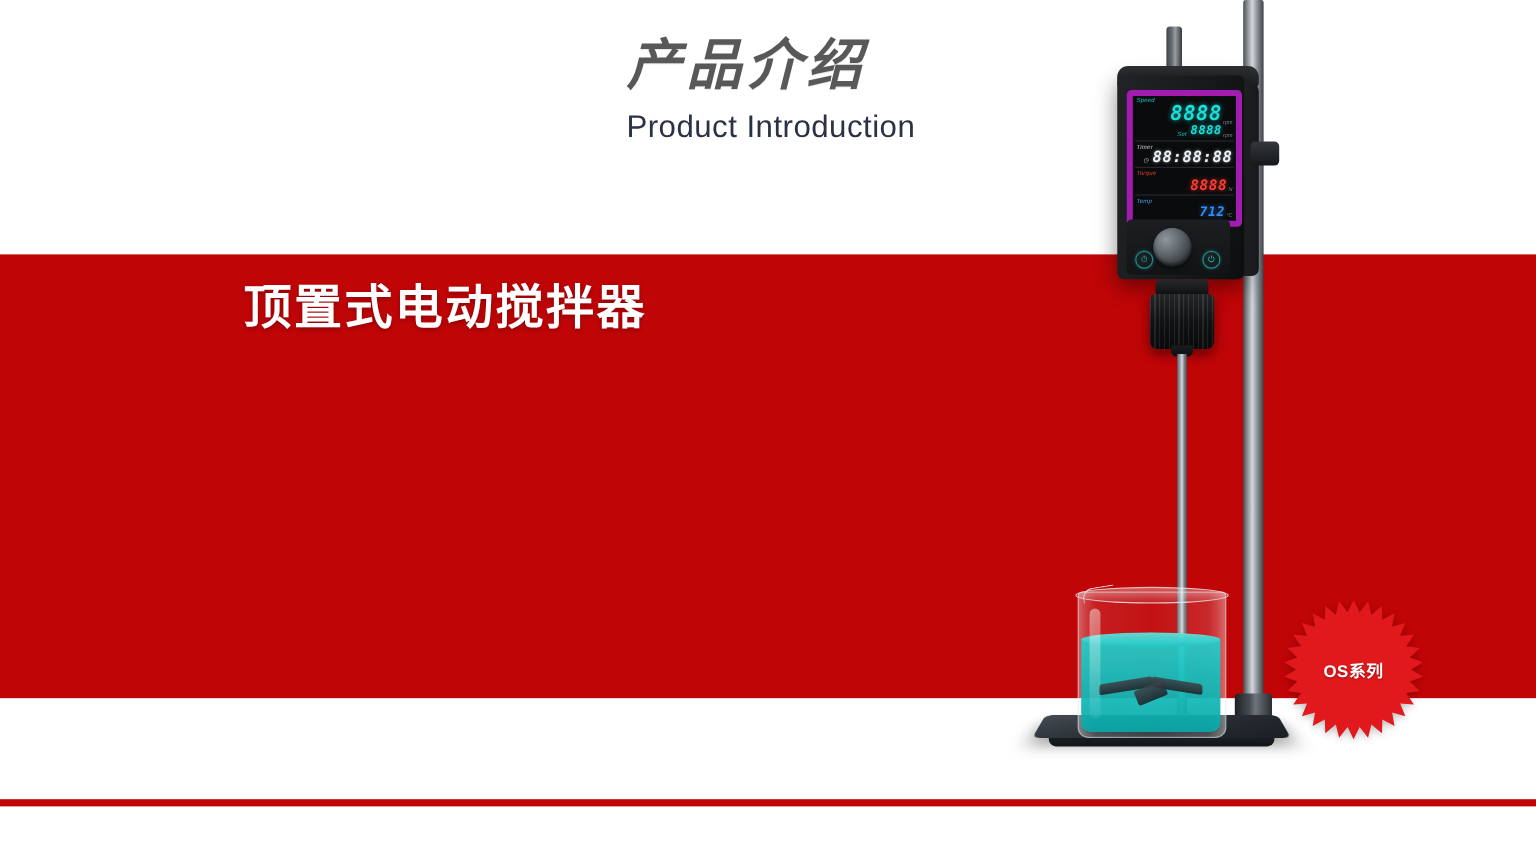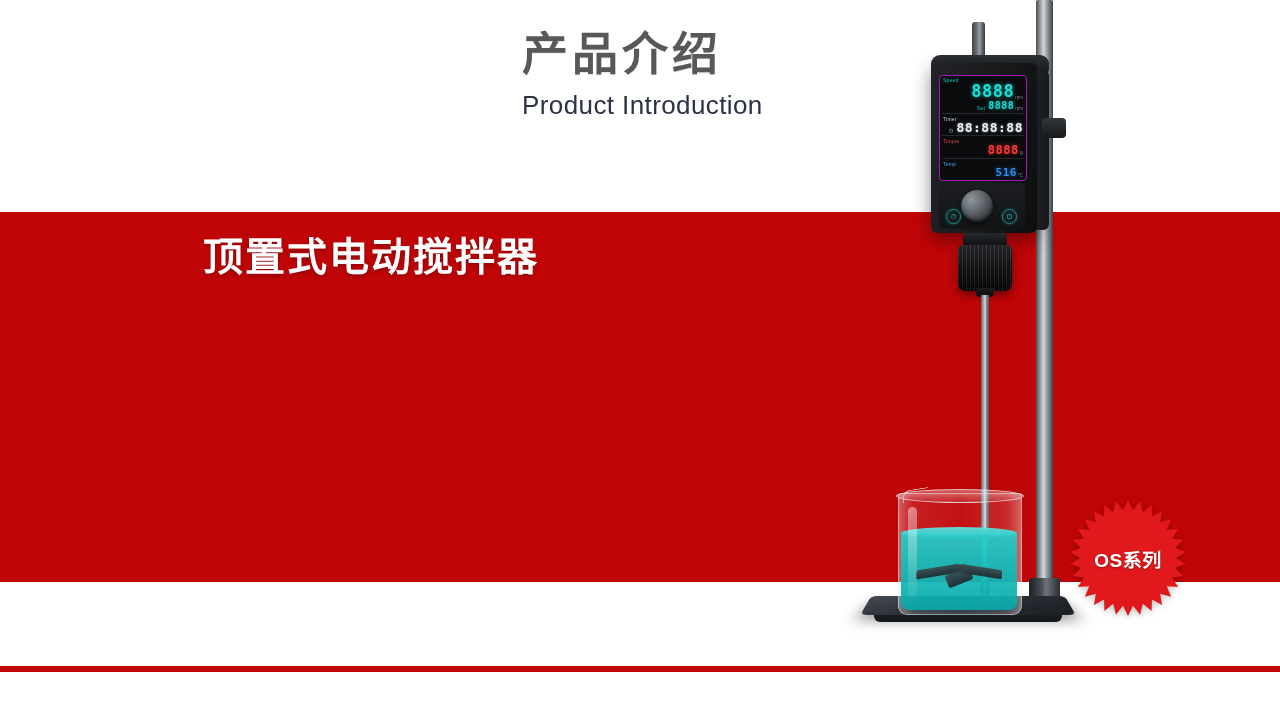--- a/index.html
+++ b/index.html
@@ -11,20 +11,21 @@
   }
   .slide{position:relative;width:1280px;height:720px;background:#fff;overflow:hidden;}
 
   
   .header{position:absolute;left:0;top:0;width:1280px;height:212px;}
   .header-inner{position:absolute;left:522px;top:26px;}
   .title-cn{
     font-size:46px;line-height:56px;font-weight:bold;color:#585858;
     letter-spacing:4px;margin:0;white-space:nowrap;
     text-shadow:0 1px 0 rgba(0,0,0,.10);
+    font-style:italic;
   }
   .title-en{
     font-size:26px;line-height:34px;color:#2b3245;margin:6px 0 0 0;
     letter-spacing:.4px;white-space:nowrap;font-weight:400;
   }
 
   
   .banner{
     position:absolute;left:0;top:212px;width:1280px;height:370px;
     background:#c00507;
@@ -49,21 +50,21 @@
 
   
   .badge{
     position:absolute;left:1068px;top:500px;width:120px;height:116px;
   }
   .badge svg{display:block;width:120px;height:116px;
     filter:drop-shadow(0 2px 3px rgba(0,0,0,.25));}
   .badge-label{
     position:absolute;left:0;top:0;width:120px;height:116px;
     display:flex;align-items:center;justify-content:center;
-    color:#ffffff;font-size:19px;font-weight:bold;letter-spacing:.5px;
+    color:#ffffff;font-size:14px;font-weight:bold;letter-spacing:.5px;
     text-shadow:0 1px 2px rgba(0,0,0,.35);white-space:nowrap;
   }
 
   
   .product{position:absolute;left:836px;top:0;width:300px;height:650px;}
 
   
   .rod{
     position:absolute;left:200px;top:0;width:17px;height:612px;
     background:linear-gradient(90deg,#4a4f54 0%,#9aa0a6 26%,#d2d7db 45%,#8e949a 68%,#3d4247 100%);
@@ -100,21 +101,21 @@
   .side-knob{
     position:absolute;left:206px;top:118px;width:24px;height:20px;
     background:linear-gradient(180deg,#33373b 0%,#16181a 100%);
     border-radius:4px;
   }
 
   
   .panel{
     position:absolute;left:103px;top:75px;width:86px;height:104px;
     background:#0a0b0d;border-radius:4px;
-    border:1px solid #a21caf;overflow:hidden;
+    border:5px solid #a21caf;overflow:hidden;font-style:italic;
   }
   .panel-row{position:relative;height:auto;padding:1px 3px;}
   .row-div{height:1px;background:#25282c;margin:1px 2px;}
   .lbl{font-size:5px;line-height:6px;letter-spacing:.2px;font-family:"Liberation Sans",sans-serif;}
   .lbl-cy{color:#17c6c2;}
   .lbl-wh{color:#c9cdd2;}
   .lbl-rd{color:#e0413b;}
   .lbl-bl{color:#4aa3ef;}
   .seg{
     font-family:"DejaVu Sans Mono","Liberation Mono",monospace;
@@ -311,21 +312,21 @@
           <span class="seg seg-red" style="font-size:12px;line-height:12px;">8888</span>
           <span class="unit">N</span>
         </div>
       </div>
 
       <div class="row-div"></div>
 
       <div class="panel-row">
         <div class="lbl lbl-bl">Temp</div>
         <div class="line-main">
-          <span class="seg seg-blue" style="font-size:11px;line-height:11px;">516</span>
+          <span class="seg seg-blue" style="font-size:11px;line-height:11px;">712</span>
           <span class="unit">°C</span>
         </div>
       </div>
 
     </div>
 
     <div class="knob-block">
       <div class="knob"></div>
       <div class="mini-btn btn-left">
         <span>⏱</span>

